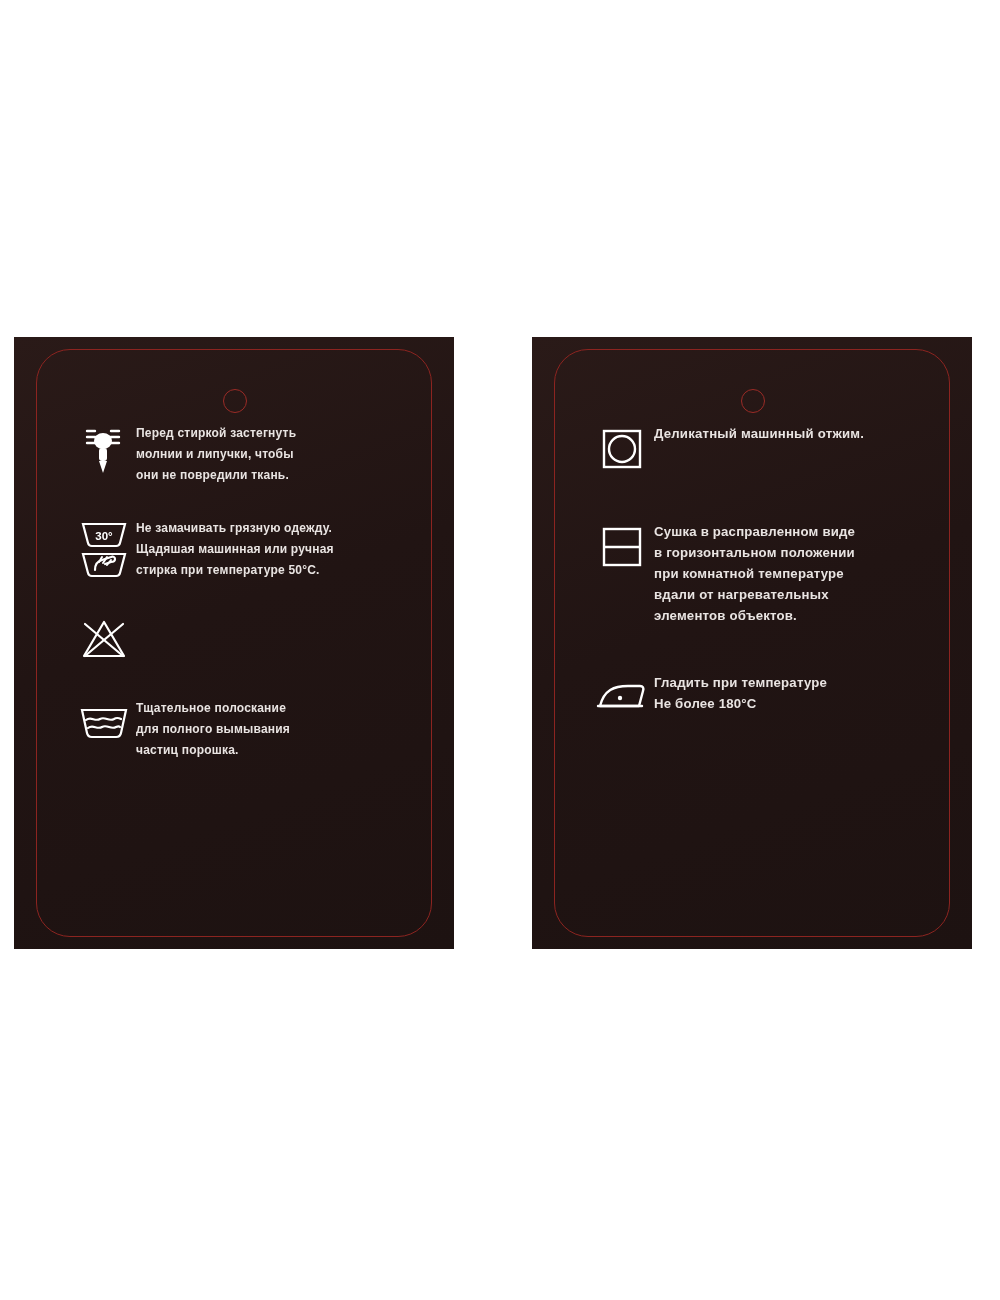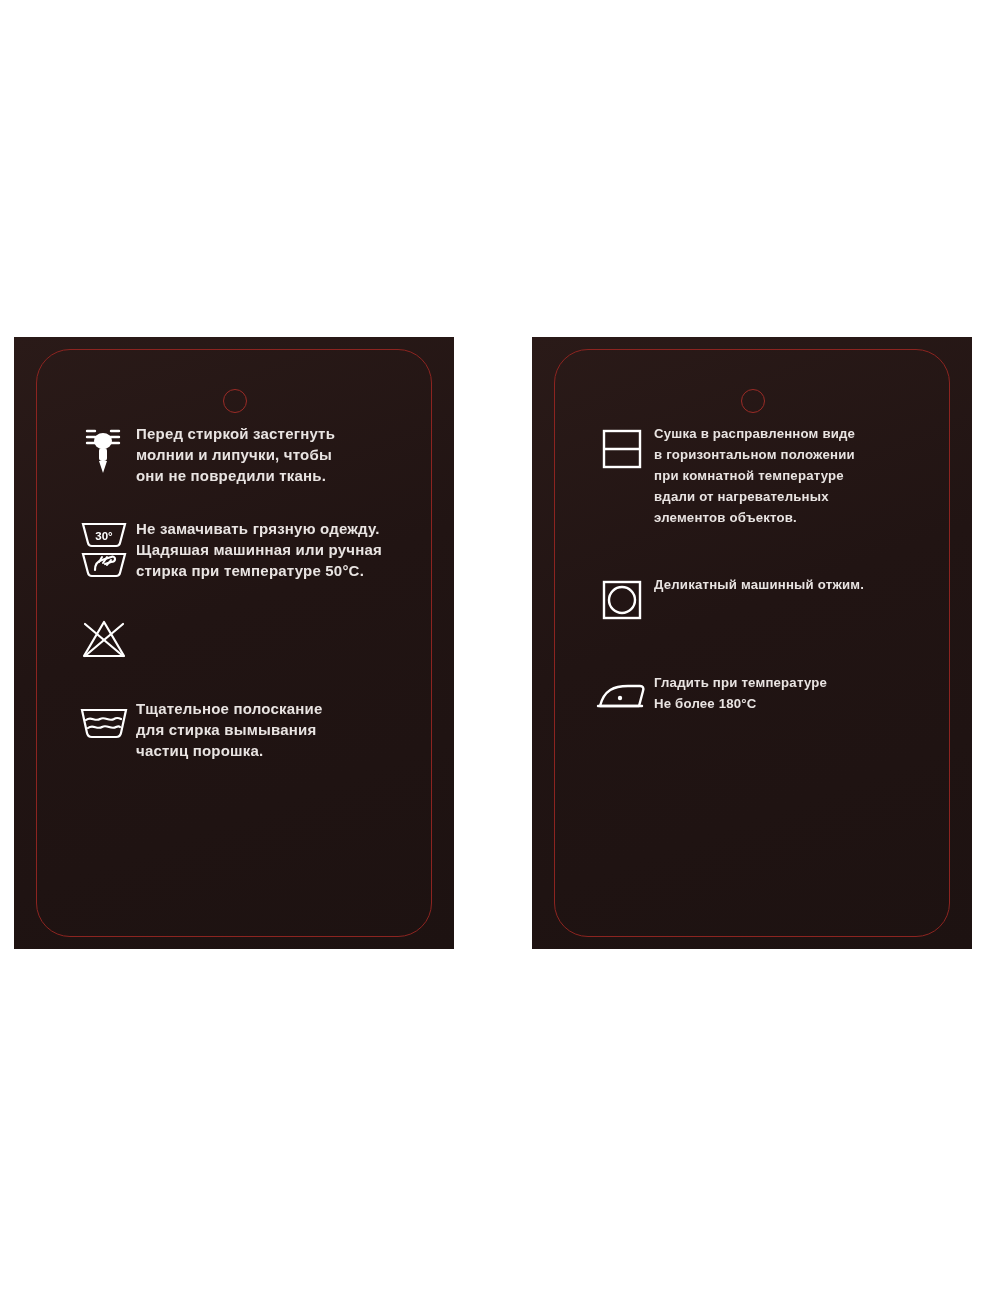--- a/index.html
+++ b/index.html
@@ -73,21 +73,21 @@
     display: flex;
     align-items: center;
     justify-content: center;
     padding-top: 2px;
     text-decoration: underline;
   }
 
   .row .text {
     flex: 1 1 auto;
     color: #e9e4e2;
-    font-size: 15px;
+    font-size: 12px;
     line-height: 21px;
     font-weight: bold;
     letter-spacing: 0.2px;
     padding-top: 2px;
     white-space: pre-line;
   }
 
   
   .card.left .rows { top: 84px; }
   .card.left .row { margin-bottom: 30px; }
@@ -159,59 +159,59 @@
 
       <div class="row">
         <div class="icon">
           <svg width="56" height="44" viewBox="0 0 56 44">
             <path d="M6 8 h44 l-5 23 a5 5 0 0 1 -5 4 h-24 a5 5 0 0 1 -5 -4 z" fill="none" stroke="#ffffff" stroke-width="2.2"></path>
             <path d="M10 18 c5 -4 9 2 14 -1 c5 -3 9 3 14 0 c3 -2 5 -1 7 0" fill="none" stroke="#ffffff" stroke-width="2.2" stroke-linecap="round"></path>
             <path d="M12 26 c5 -4 9 2 14 -1 c5 -3 9 3 14 0 c2 -1 3 -1 4 0" fill="none" stroke="#ffffff" stroke-width="2.2" stroke-linecap="round"></path>
           </svg>
         </div>
         <div class="text">Тщательное полоскание
-для стирка вымывания
+для полного вымывания
 частиц порошка.</div>
       </div>
 
     </div>
   </div>
 
   <div class="card right">
     <div class="card-inner-border"></div>
     <div class="punch-hole"></div>
 
     <div class="rows">
+
+      <div class="row">
+        <div class="icon">
+          <svg width="42" height="42" viewBox="0 0 42 42">
+            <rect x="3" y="3" width="36" height="36" fill="none" stroke="#ffffff" stroke-width="2.4"></rect>
+            <circle cx="21" cy="21" r="13" fill="none" stroke="#ffffff" stroke-width="2.4"></circle>
+          </svg>
+        </div>
+        <div class="text">Деликатный машинный отжим.</div>
+      </div>
 
       <div class="row">
         <div class="icon">
           <svg width="42" height="42" viewBox="0 0 42 42">
             <rect x="3" y="3" width="36" height="36" fill="none" stroke="#ffffff" stroke-width="2.4"></rect>
             <line x1="3" y1="21" x2="39" y2="21" stroke="#ffffff" stroke-width="2.4"></line>
           </svg>
         </div>
         <div class="text">Сушка в расправленном виде
 в горизонтальном положении
 при комнатной температуре
 вдали от нагревательных
 элементов объектов.</div>
       </div>
 
       <div class="row">
         <div class="icon">
-          <svg width="42" height="42" viewBox="0 0 42 42">
-            <rect x="3" y="3" width="36" height="36" fill="none" stroke="#ffffff" stroke-width="2.4"></rect>
-            <circle cx="21" cy="21" r="13" fill="none" stroke="#ffffff" stroke-width="2.4"></circle>
-          </svg>
-        </div>
-        <div class="text">Деликатный машинный отжим.</div>
-      </div>
-
-      <div class="row">
-        <div class="icon">
           <svg width="56" height="36" viewBox="0 0 56 36">
             <path d="M6 26 C10 10 20 6 34 6 L46 6 C49 6 50 8 49 11 L45 26 Z" fill="none" stroke="#ffffff" stroke-width="2.4" stroke-linejoin="round"></path>
             <line x1="4" y1="26" x2="48" y2="26" stroke="#ffffff" stroke-width="2.4" stroke-linecap="round"></line>
             <circle cx="26" cy="18" r="2.2" fill="#ffffff"></circle>
           </svg>
         </div>
         <div class="text">Гладить при температуре
 Не более 180°C</div>
       </div>
 

